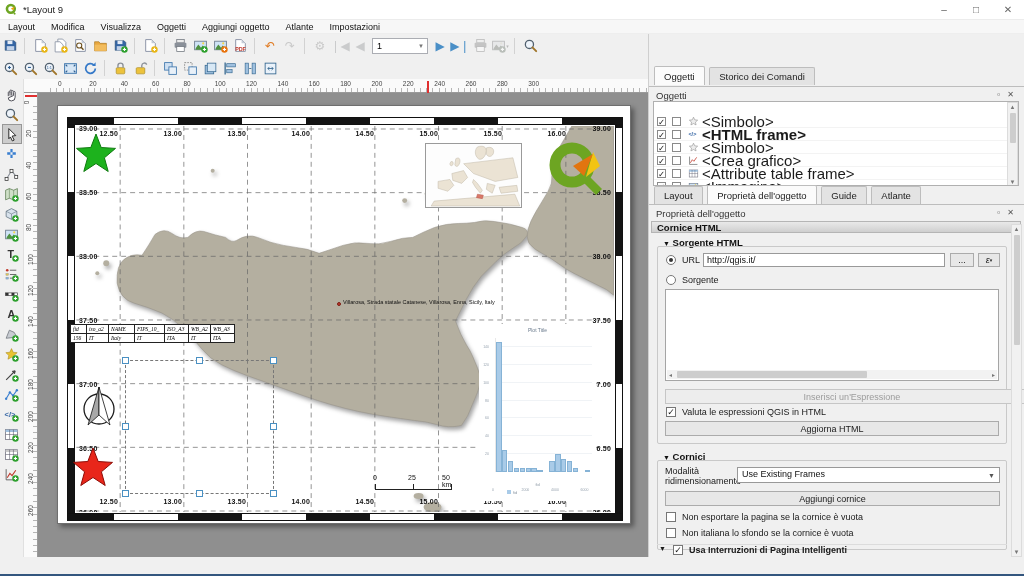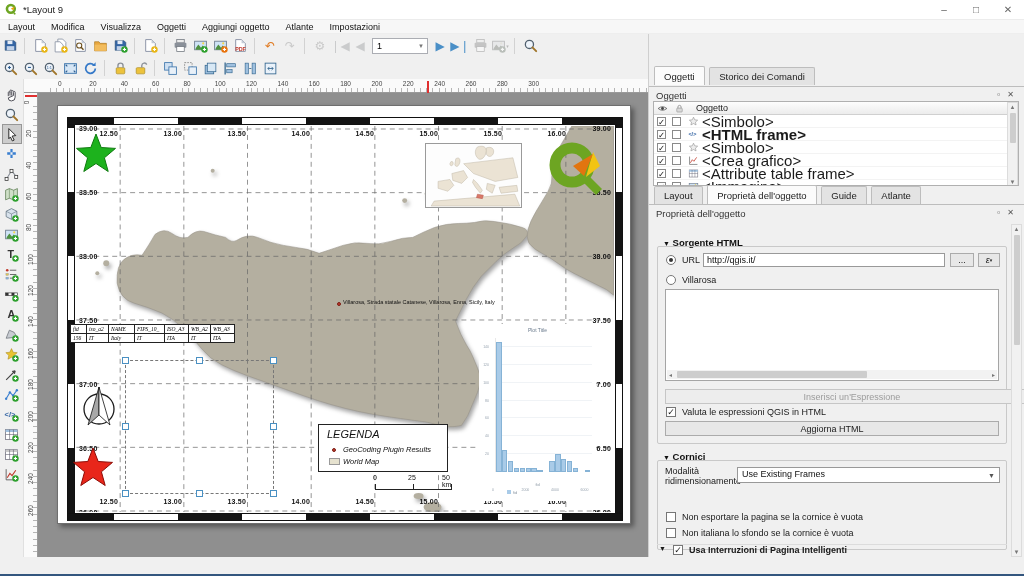--- a/index.html
+++ b/index.html
@@ -709,27 +709,20 @@
     <svg class="star-svg" style="left:14px;top:278px" width="55" height="49" viewBox="0 0 55 49">
       <circle cx="27" cy="25" r="15" fill="none" stroke="#1a1a1a" stroke-width="1.3"></circle>
       <path d="M27,3 L16,41 L27,31 Z" fill="#a8a8a8" stroke="#111" stroke-width="0.8"></path>
       <path d="M27,3 L38,41 L27,31 Z" fill="#ffffff" stroke="#111" stroke-width="0.8"></path>
     </svg>
 
     <svg class="star-svg" style="left:14px;top:341px" width="42" height="40" viewBox="0 0 42 40">
         <path d="M21,1 L26.2,14.5 L40.5,15.4 L29.4,24.8 L33.2,38.5 L21,30.5 L8.8,38.5 L12.6,24.8 L1.5,15.4 L15.8,14.5 Z" fill="#e8261a" stroke="#8e0b05" stroke-width="1"></path>
       </svg>
 
-    <div class="legendbox">
-      <div class="leg-title">LEGENDA</div>
-      <div style="position:absolute;left:13px;top:23px;width:4px;height:4px;border-radius:50%;background:#c0392b;border:1px solid #7c1f15"></div>
-      <div class="leg-item" style="left:24px;top:20px">GeoCoding Plugin Results</div>
-      <div style="position:absolute;left:10px;top:33px;width:11px;height:7px;background:#e6e2cf;border:1px solid #9a9a9a"></div>
-      <div class="leg-item" style="left:24px;top:32px">World Map</div>
-    </div>
 
     <div class="scalebar">
       <span class="sb-lab" style="left:12px">0</span>
       <span class="sb-lab" style="left:47px">25</span>
       <span class="sb-lab" style="left:81px">50 km</span>
       <div class="sb-line"></div>
       <div class="sb-tick" style="left:14px"></div>
       <div class="sb-tick" style="left:52px"></div>
       <div class="sb-tick" style="left:90px"></div>
     </div>
@@ -779,35 +772,20 @@
     <div class="tabrow" style="top:32px">
       <span class="tab active">Oggetti</span>
       <span class="tab">Storico dei Comandi</span>
     </div>
     <div class="tabline" style="top:52px"></div>
     <div class="docktitle" style="left:7px;top:56px">Oggetti</div>
     <span class="dockbtn" style="right:24px;top:56px">▫</span>
     <span class="dockbtn" style="right:10px;top:56px">✕</span>
 
     <div style="position:absolute;left:4px;top:67px;width:366px;height:85px;border:1px solid #b0b0b0;background:#fff;overflow:hidden">
-      <div class="itemshdr" style="position:absolute;left:0;top:0;width:100%;height:13px;display:flex;align-items:center">
-        <span class="objicon" style="margin-left:2px">
-            <svg viewBox="0 0 14 14">
-              <path d="M1.5 7Q7 2.5 12.5 7Q7 11.5 1.5 7Z" fill="none" stroke="#444" stroke-width="0.9"></path>
-              <circle cx="7" cy="7" r="1.8" fill="#444"></circle>
-            </svg>
-          </span>
-        <span class="objicon">
-            <svg viewBox="0 0 14 14">
-              <rect x="3.5" y="6.5" width="7" height="5" rx="1" fill="#d9d9d9" stroke="#8a8a8a" stroke-width="0.7"></rect>
-              <path d="M5 6.5V5a2 2 0 0 1 4 0v1.5" fill="none" stroke="#8a8a8a" stroke-width="1"></path>
-            </svg>
-          </span>
-        <span style="font-size:9px;margin-left:8px">Oggetto</span>
-      </div>
       <div id="objrows" style="position:absolute;left:0;top:13px;width:355px">
           <div class="objrow">
             <span class="chk" style="margin-left: 3px;">✓</span>
             <span class="chk" style="margin-left: 6px;"></span>
             <span class="objicon" style="margin-left: 6px;">
               <svg viewBox="0 0 14 14">
                 <path d="M7 1.5l1.6 3.4 3.7 0.4-2.8 2.5 0.8 3.6L7 9.6l-3.3 1.8 0.8-3.6L1.7 5.3l3.7-0.4z" fill="#ececec" stroke="#8a8a8a" stroke-width="0.7"></path>
               </svg>
             </span>
             <span class="objlabel">&lt;Simbolo&gt;</span>
@@ -879,50 +857,52 @@
       <span class="tab">Layout</span>
       <span class="tab active">Proprietà dell'oggetto</span>
       <span class="tab">Guide</span>
       <span class="tab">Atlante</span>
     </div>
     <div class="tabline" style="top:170px"></div>
     <div class="docktitle" style="left:7px;top:174px">Proprietà dell'oggetto</div>
     <span class="dockbtn" style="right:24px;top:174px">▫</span>
     <span class="dockbtn" style="right:10px;top:174px">✕</span>
 
+    <div class="secbar" style="top:187px">Cornice HTML</div>
 
     <div class="grouplab" style="left:14px;top:203px"><span style="font-size:7px">▼</span>&nbsp;<span>Sorgente HTML</span></div>
     <div class="groupbox" style="left:8px;top:212px;width:350px;height:198px"></div>
 
     <div class="radio sel" style="left:17px;top:221px"></div>
     <span class="cblab" style="left:33px;top:221px">URL</span>
     <div class="txtin" style="left:54px;top:219px;width:242px;height:14px">http://qgis.it/</div>
     <div class="btn" style="left:301px;top:219px;width:24px;height:14px">...</div>
     <div class="btn" style="left:329px;top:219px;width:22px;height:14px;font-style:italic">ε<span style="font-size:5px">▾</span></div>
 
     <div class="radio" style="left:17px;top:241px"></div>
-    <span class="cblab" style="left:33px;top:241px">Villarosa</span>
+    <span class="cblab" style="left:33px;top:241px">Sorgente</span>
 
     <div style="position:absolute;left:16px;top:255px;width:334px;height:92px;background:#fff;border:1px solid #a5a5a5">
       <div class="scroll" style="left:1px;bottom:1px;width:330px;height:9px;border:none;background:#f2f2f2">
         <span style="position:absolute;left:2px;top:1px;font-size:6px;color:#777">◂</span>
         <span style="position:absolute;right:2px;top:1px;font-size:6px;color:#777">▸</span>
         <div class="thumb" style="left:10px;top:1px;width:190px;height:7px"></div>
       </div>
     </div>
 
     <div class="btn disbtn" style="left:16px;top:355px;width:374px;height:15px">Inserisci un'Espressione</div>
     <div class="cb" style="left:17px;top:373px">✓</div>
     <span class="cblab" style="left:33px;top:373px">Valuta le espressioni QGIS in HTML</span>
     <div class="btn" style="left:16px;top:387px;width:334px;height:15px">Aggiorna HTML</div>
 
     <div class="grouplab" style="left:14px;top:417px"><span style="font-size:7px">▼</span>&nbsp;<span>Cornici</span></div>
     <div class="groupbox" style="left:8px;top:426px;width:350px;height:90px"></div>
     <div class="cblab" style="left:16px;top:432px;width:70px;line-height:1.15">Modalità ridimensionamento</div>
     <div class="combo" style="left:88px;top:433px;width:263px;height:16px"><span>Use Existing Frames</span><span class="arr">▼</span></div>
+    <div class="btn" style="left:16px;top:457px;width:335px;height:15px">Aggiungi cornice</div>
     <div class="cb" style="left:17px;top:478px"></div>
     <span class="cblab" style="left:33px;top:478px">Non esportare la pagina se la cornice è vuota</span>
     <div class="cb" style="left:17px;top:494px"></div>
     <span class="cblab" style="left:33px;top:494px">Non italiana lo sfondo se la cornice è vuota</span>
 
     <div style="position:absolute;left:8px;top:510px;width:350px;height:13px;border-top:1px solid #dcdcdc"></div>
     <span style="position:absolute;left:10px;top:511px;font-size:7px">▼</span>
     <div class="cb" style="left:24px;top:511px">✓</div>
     <span class="cblab" style="left:40px;top:511px;font-weight:bold">Usa Interruzioni di Pagina Intelligenti</span>
 

